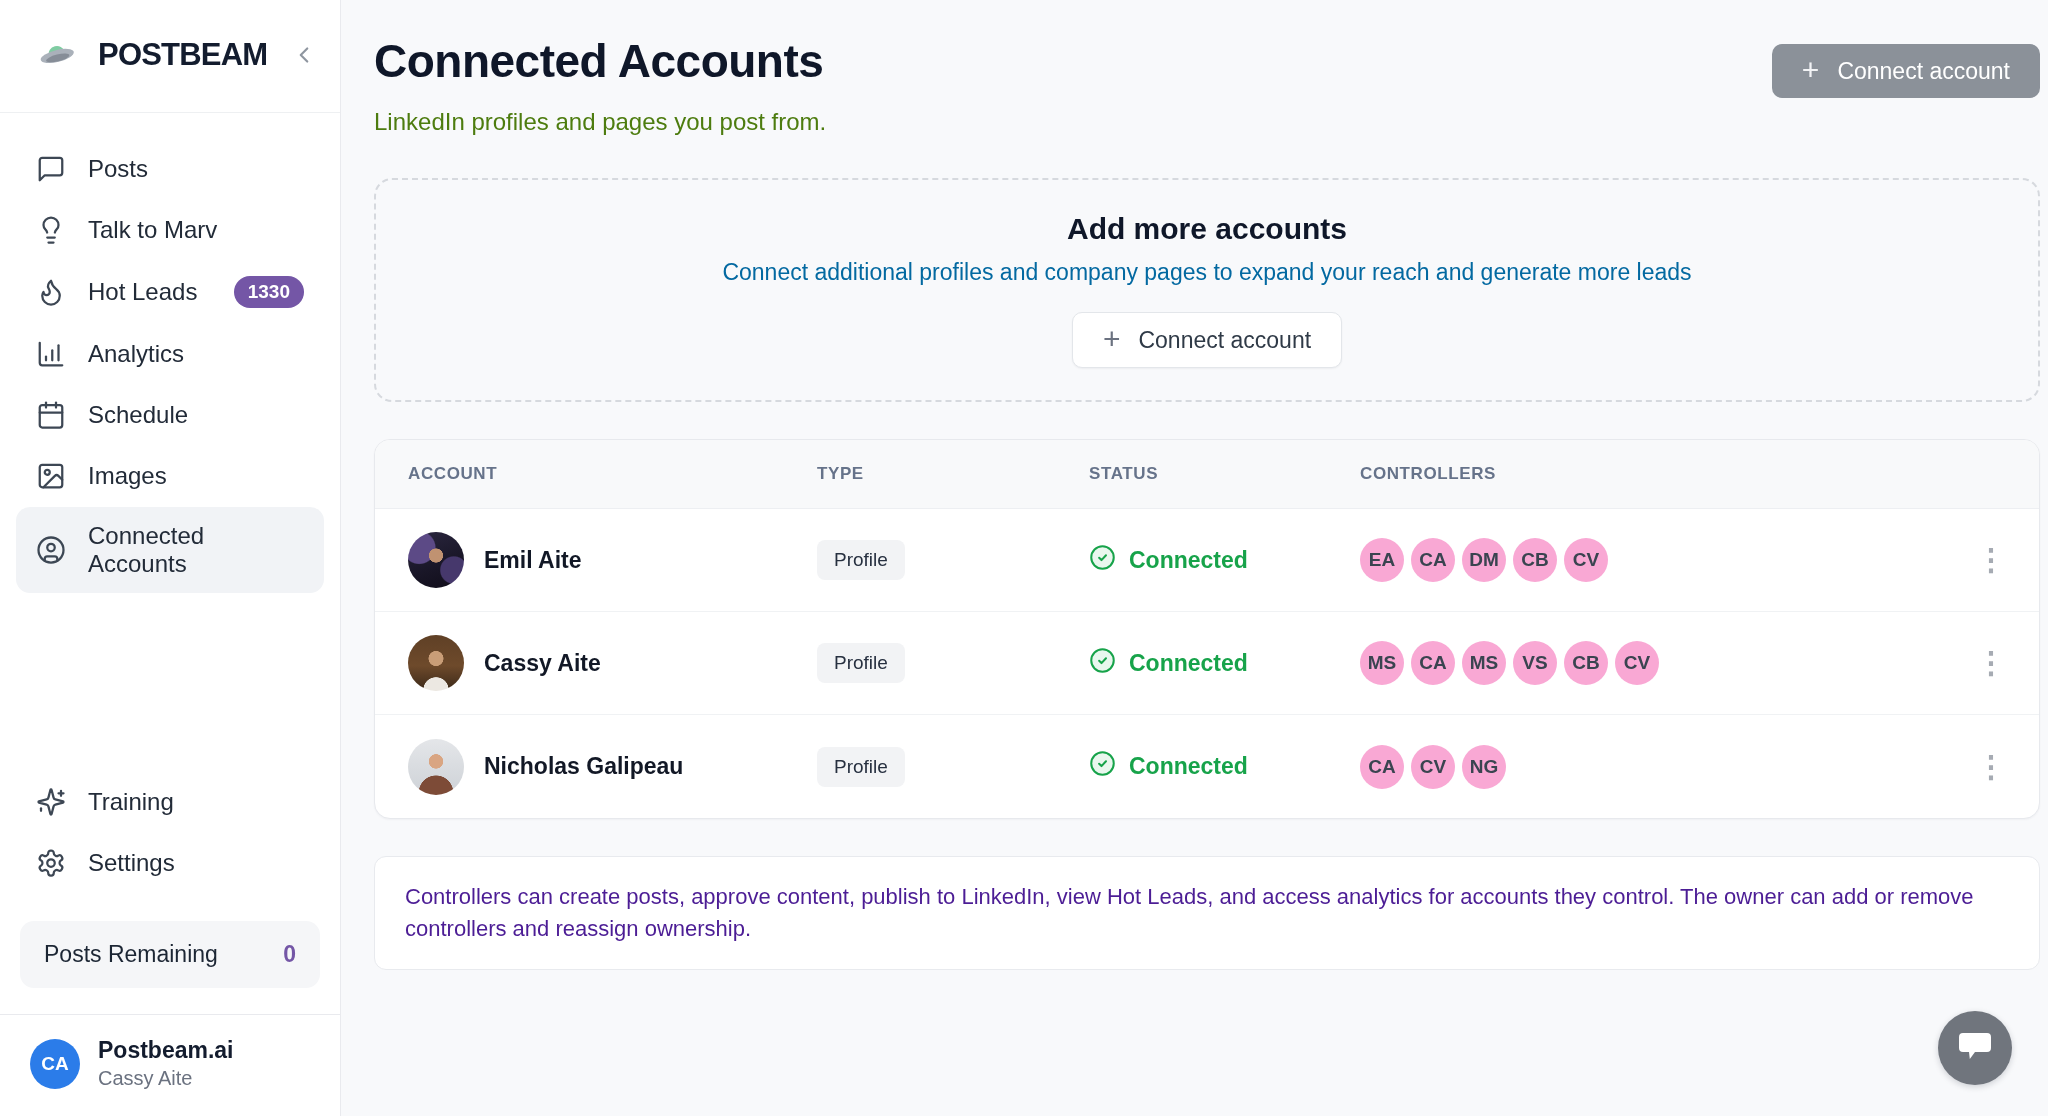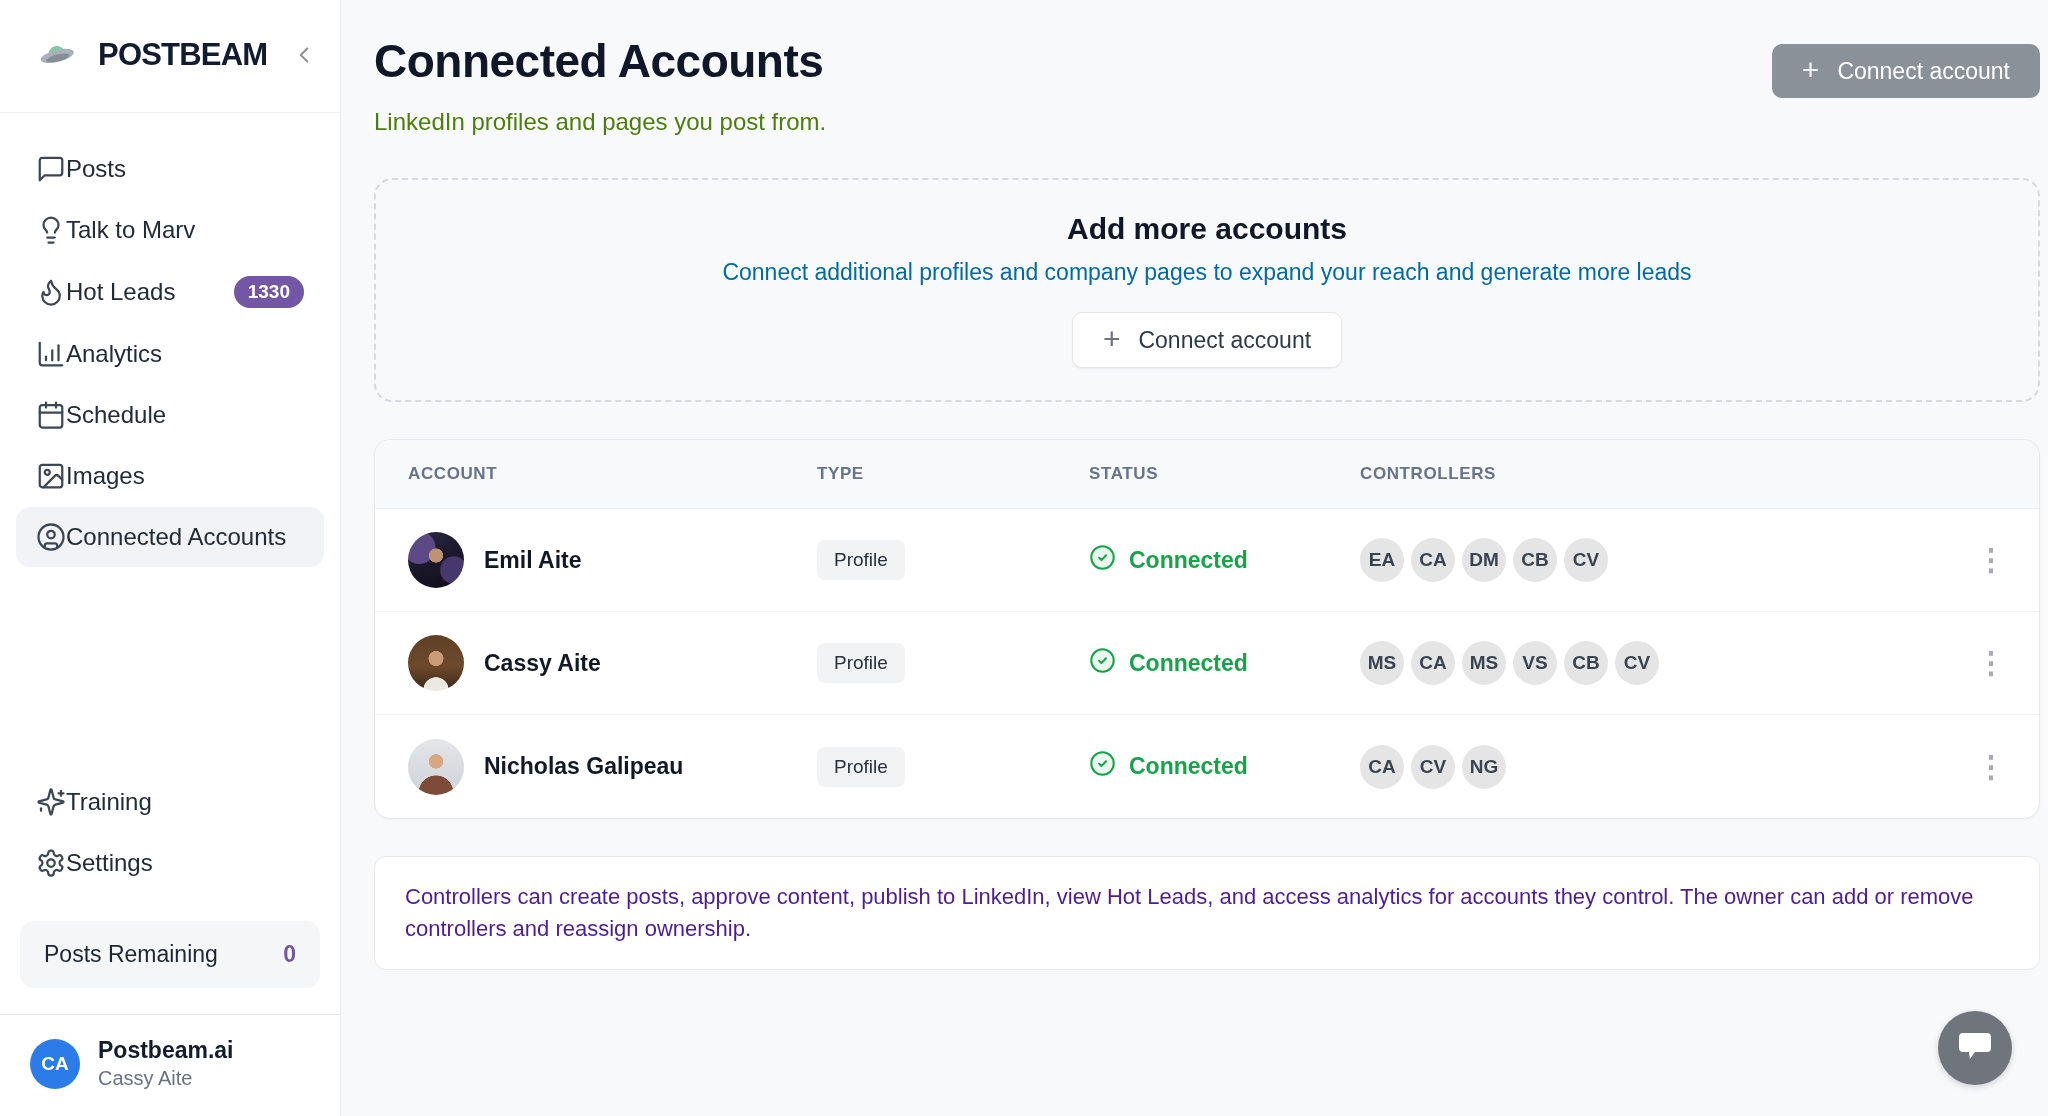--- a/index.html
+++ b/index.html
@@ -23,21 +23,21 @@
     padding: 0 18px 0 36px; border-bottom: 1px solid #eef0f2;
   }
   .logo { display: flex; align-items: flex-start; gap: 20px; flex: 1; }
   .logo-text { font-size: 31px; font-weight: 800; letter-spacing: -0.8px; color: #131c2e; }
   .collapse-btn {
     background: none; border: none; color: #8f96a0; cursor: pointer;
     display: flex; align-items: center; justify-content: center; width: 36px; height: 36px;
   }
   nav { padding: 26px 16px 0; }
   .nav-item {
-    display: flex; align-items: center; 
+    display: flex; align-items: center; gap: 22px;
     padding: 15px 20px; border-radius: 14px; margin-bottom: 1px;
     font-size: 24px; color: #222b38; cursor: pointer;
   }
   .nav-item.active { background: #f1f3f6; }
   .nicon { width: 30px; height: 30px; color: #3d4754; display: flex; align-items: center; }
   .nicon svg { width: 30px; height: 30px; }
   .badge {
     margin-left: auto; background: #7456a6; color: #fff;
     font-size: 19px; font-weight: 700; padding: 5px 14px; border-radius: 999px;
   }
@@ -123,21 +123,21 @@
   }
   .acct-name { font-size: 23px; font-weight: 600; color: #121826; }
   .type-pill {
     display: inline-block; background: #f2f3f5; border-radius: 8px;
     padding: 9px 17px; font-size: 19px; color: #273040;
   }
   .status-cell { display: flex; align-items: center; gap: 13px; color: #17a34a; font-size: 23px; font-weight: 700; }
   .status-cell svg { width: 27px; height: 27px; }
   .chips { display: flex; gap: 7px; }
   .chip {
-    width: 44px; height: 44px; border-radius: 50%; background: #e5e5e5;
+    width: 44px; height: 44px; border-radius: 50%; background: #f9a8d4;
     color: #3a4450; font-size: 19px; font-weight: 600;
     display: flex; align-items: center; justify-content: center;
   }
   .kebab {
     justify-self: end; background: none; border: none; cursor: pointer;
     color: #a6abb3; font-size: 30px; font-weight: 700; line-height: 1;
   }
 
   .footnote {
     margin-top: 37px; background: #fff; border: 1px solid #e8eaee; border-radius: 12px;

